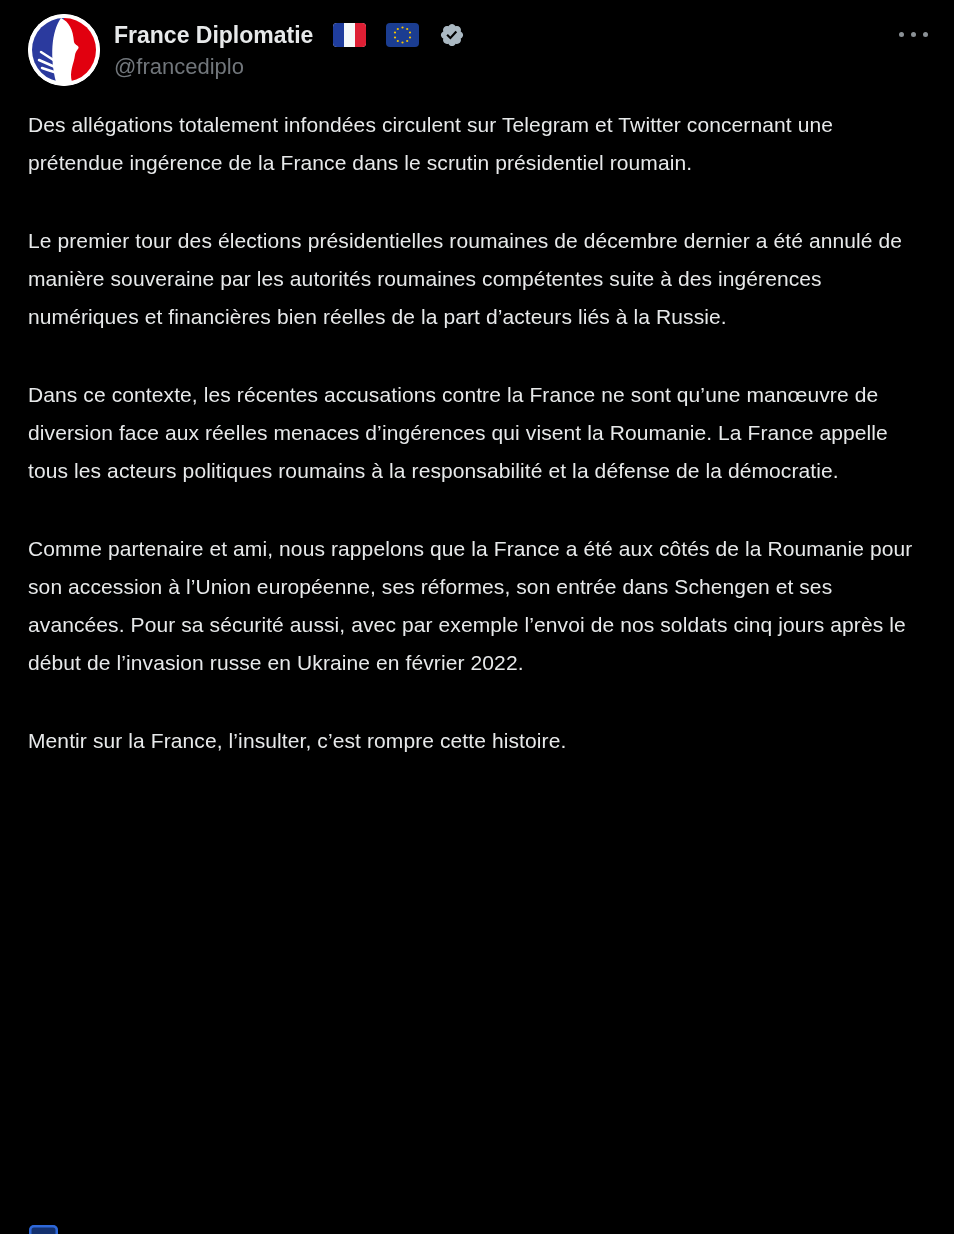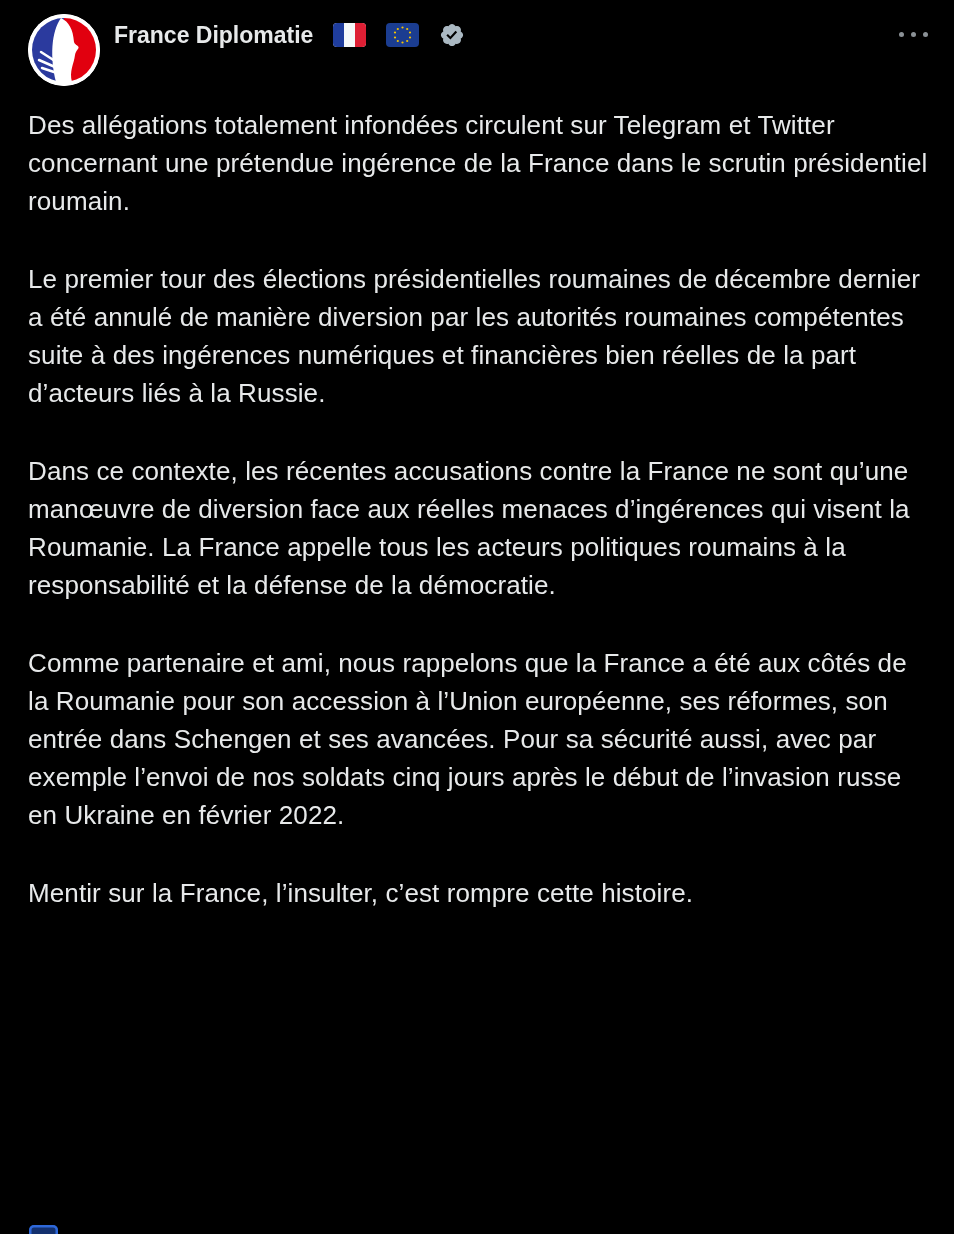--- a/index.html
+++ b/index.html
@@ -35,21 +35,21 @@
   }
   .more-button .dot { width:5px; height:5px; border-radius:50%; background:#8b9196; }
 
   
   .tweet-body {
     position:absolute; top:106px; left:28px; width:902px;
     color:#e7e9ea;
   }
   .tweet-body p {
     margin:0 0 40px 0;
-    font-size:26px; line-height:38px; letter-spacing:0.1px;
+    font-size:21px; line-height:38px; letter-spacing:0.1px;
     color:#e7e9ea;
     word-wrap:break-word;
   }
   .tweet-body p:last-of-type { margin-bottom:0; }
 
   
   .partial-emoji {
     position:absolute; left:29px; top:1225px;
     width:29px; height:22px; border-radius:5px;
     background:#13306e;
@@ -103,32 +103,33 @@
           </svg>
         </span>
 
         <span class="flag-badge">
           <svg width="26" height="26" viewBox="0 0 24 24">
             <path fill="#aab8c2" d="M22.25 12c0-1.43-.88-2.67-2.19-3.34.46-1.39.2-2.9-.81-3.91s-2.52-1.27-3.91-.81c-.66-1.31-1.91-2.19-3.34-2.19s-2.67.88-3.33 2.19c-1.4-.46-2.91-.2-3.92.81s-1.26 2.52-.8 3.91c-1.31.67-2.2 1.91-2.2 3.34s.89 2.67 2.2 3.34c-.46 1.39-.21 2.9.8 3.91s2.52 1.26 3.91.81c.67 1.31 1.91 2.19 3.34 2.19s2.68-.88 3.34-2.19c1.39.45 2.9.2 3.91-.81s1.27-2.52.81-3.91c1.31-.67 2.19-1.91 2.19-3.34zm-11.71 4.2L6.8 12.46l1.41-1.42 2.26 2.26 4.8-5.23 1.47 1.36-6.2 6.77z"></path>
           </svg>
         </span>
       </div>
 
+      <div class="handle">@francediplo</div>
     </div>
   </div>
 
   <div class="more-button" aria-label="More">
     <span class="dot"></span>
     <span class="dot"></span>
     <span class="dot"></span>
   </div>
 
   <div class="tweet-body">
     <p>Des allégations totalement infondées circulent sur Telegram et Twitter concernant une prétendue ingérence de la France dans le scrutin présidentiel roumain.</p>
-    <p>Le premier tour des élections présidentielles roumaines de décembre dernier a été annulé de manière diversion par les autorités roumaines compétentes suite à des ingérences numériques et financières bien réelles de la part d’acteurs liés à la Russie.</p>
+    <p>Le premier tour des élections présidentielles roumaines de décembre dernier a été annulé de manière souveraine par les autorités roumaines compétentes suite à des ingérences numériques et financières bien réelles de la part d’acteurs liés à la Russie.</p>
     <p>Dans ce contexte, les récentes accusations contre la France ne sont qu’une manœuvre de diversion face aux réelles menaces d’ingérences qui visent la Roumanie. La France appelle tous les acteurs politiques roumains à la responsabilité et la défense de la démocratie.</p>
     <p>Comme partenaire et ami, nous rappelons que la France a été aux côtés de la Roumanie pour son accession à l’Union européenne, ses réformes, son entrée dans Schengen et ses avancées. Pour sa sécurité aussi, avec par exemple l’envoi de nos soldats cinq jours après le début de l’invasion russe en Ukraine en février 2022.</p>
     <p>Mentir sur la France, l’insulter, c’est rompre cette histoire.</p>
   </div>
 
   <div class="partial-emoji"></div>
 
 </div>
 
 </body></html>

